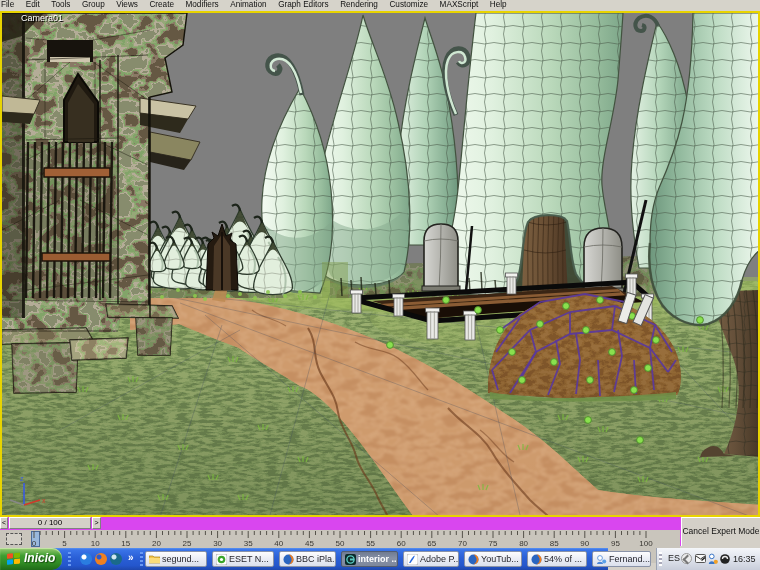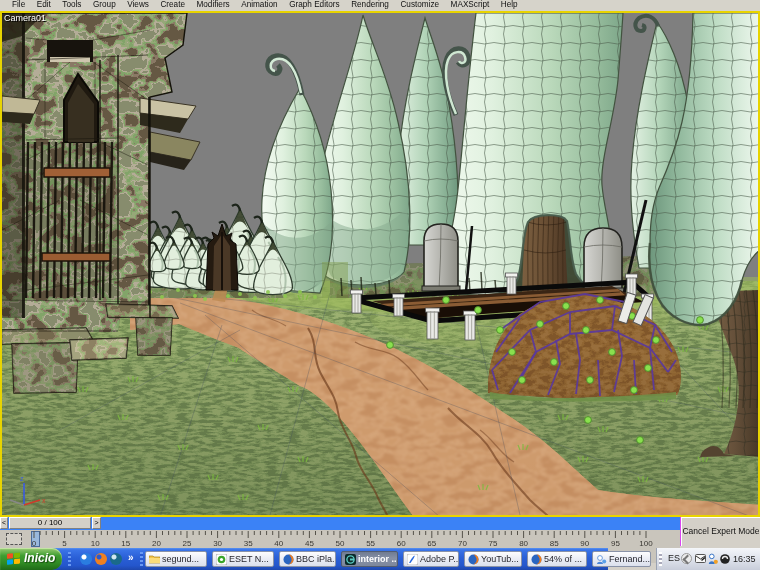--- a/index.html
+++ b/index.html
@@ -1,22 +1,22 @@
 <!DOCTYPE html>
 <html><head><meta charset="utf-8">
 <style>
 html,body{margin:0;padding:0}
 body{width:760px;height:570px;position:relative;overflow:hidden;
  font-family:"Liberation Sans",sans-serif;background:#d4d0c8}
 #menubar{position:absolute;left:0;top:0;width:760px;height:11px;background:#d6d3ca;
- font-size:8.2px;color:#111;white-space:nowrap;line-height:10px;padding-left:12px;box-sizing:border-box}
+ font-size:8.2px;color:#111;white-space:nowrap;line-height:10px;padding-left:1px;box-sizing:border-box}
 #menubar span{margin-right:11.5px}
 #vpborder{position:absolute;left:0;top:11px;width:760px;height:506px;background:#e8d400}
 #viewport{position:absolute;left:2px;top:13px;width:756px;height:502px;background:#7f7f7f;overflow:hidden}
-#cam{position:absolute;left:2px;top:0px;font-size:9px;color:#fff;z-index:50;
+#cam{position:absolute;left:19px;top:0px;font-size:9px;color:#fff;z-index:50;
  text-shadow:1px 1px 0 #000}
 #botui{position:absolute;left:0;top:517px;width:760px;height:31px;background:#d4d0c8}
 #taskbar{position:absolute;left:0;top:548px;width:608px;height:22px;
  background:linear-gradient(#5a93f0,#3a74e8 8%,#2a5fd6 45%,#2456cc 80%,#1e47ad)}
 .tb{position:absolute;top:3px;height:16px;border:1px solid #8a93a8;border-radius:2px;
  background:linear-gradient(#fdfdfe,#eceef6 45%,#dbe0ec);font-size:9px;color:#26262e;
  line-height:15px;box-sizing:border-box;padding-left:16px;overflow:hidden;white-space:nowrap}
 .tb svg{position:absolute;left:3px;top:2px}
 </style></head><body>
 <div id="menubar"><span>File</span><span>Edit</span><span>Tools</span><span>Group</span><span>Views</span><span>Create</span><span>Modifiers</span><span>Animation</span><span>Graph Editors</span><span>Rendering</span><span>Customize</span><span>MAXScript</span><span>Help</span></div>
@@ -529,21 +529,21 @@
       <line x1="2" y1="300" x2="150" y2="302" stroke="#1a170e" stroke-width="1.2" opacity="0.5"></line>
       <g stroke-width="1.6" fill="none">
         <path d="M24 505 L 24 483" stroke="#3a5ae0"></path>
         <path d="M24 505 L 40 500" stroke="#d03a2a"></path>
         <path d="M24 505 L 10 500" stroke="#888"></path>
       </g>
       <text x="20" y="481" font-size="7" fill="#3a5ae0">z</text>
       <text x="42" y="503" font-size="7" fill="#d03a2a">x</text>
     </svg><span id="cam">Camera01</span></div>
 <div id="botui">
-    <div style="position:absolute;left:0;top:0;width:680px;height:13px;background:#3b82f6;border-bottom:3px solid #6d28d9">
+    <div style="position:absolute;left:0;top:0;width:680px;height:13px;background:#d946ef;border-bottom:3px solid #6d28d9">
       <div style="position:absolute;left:0;top:0;width:8px;height:12px;background:#d4d0c8;border:1px solid;border-color:#fff #808080 #808080 #fff;box-sizing:border-box;font-size:7px;line-height:10px;text-align:center">&lt;</div>
       <div style="position:absolute;left:9px;top:0;width:82px;height:12px;background:#d4d0c8;border:1px solid;border-color:#fff #808080 #808080 #fff;box-sizing:border-box;font-size:8px;line-height:10px;text-align:center">0 / 100</div>
       <div style="position:absolute;left:92px;top:0;width:9px;height:12px;background:#d4d0c8;border:1px solid;border-color:#fff #808080 #808080 #fff;box-sizing:border-box;font-size:7px;line-height:10px;text-align:center">&gt;</div>
     </div>
     <div style="position:absolute;left:0;top:13px;width:680px;height:33px;background:#c9c5bc">
       <div style="position:absolute;left:6px;top:3px;width:14px;height:10px;border:1px dashed #555;background:#d4d0c8"></div>
       <div style="position:absolute;left:31px;top:1px;width:7px;height:14px;background:#9ab8dc;border:1px solid #4a6a9a"></div>
       <svg width="680" height="20" style="position:absolute;left:0;top:0">
         <line x1="34.0" y1="1" x2="34.0" y2="8" stroke="#55524a" stroke-width="1"></line>
         <line x1="40.1" y1="1" x2="40.1" y2="5" stroke="#55524a" stroke-width="1"></line>

